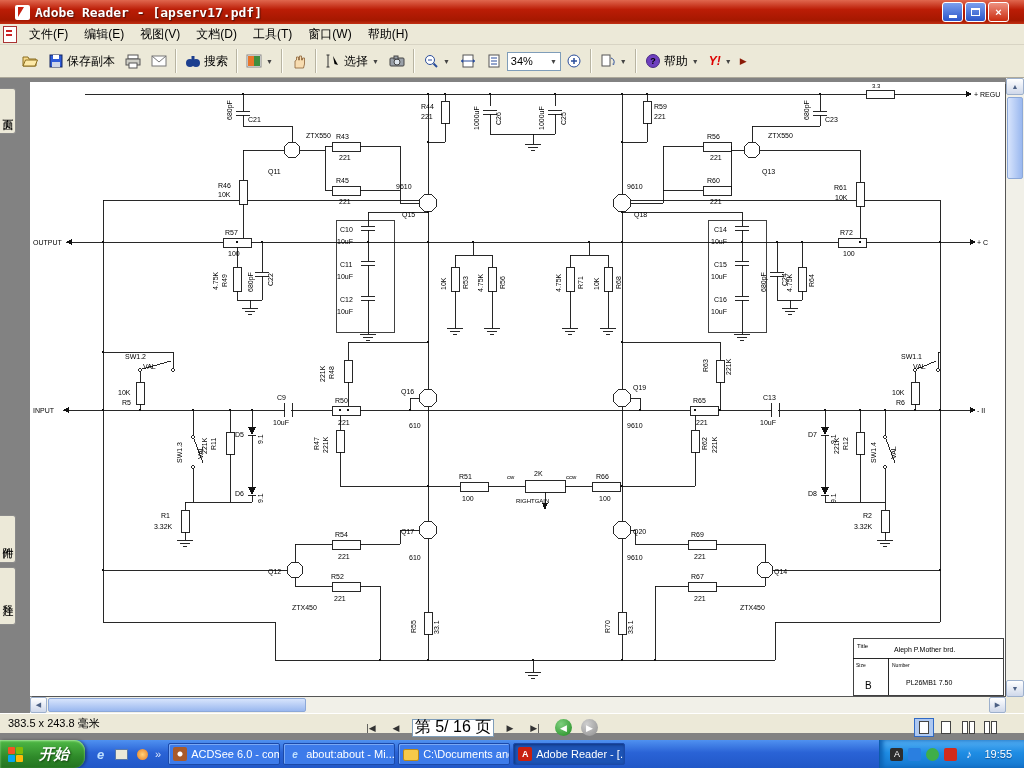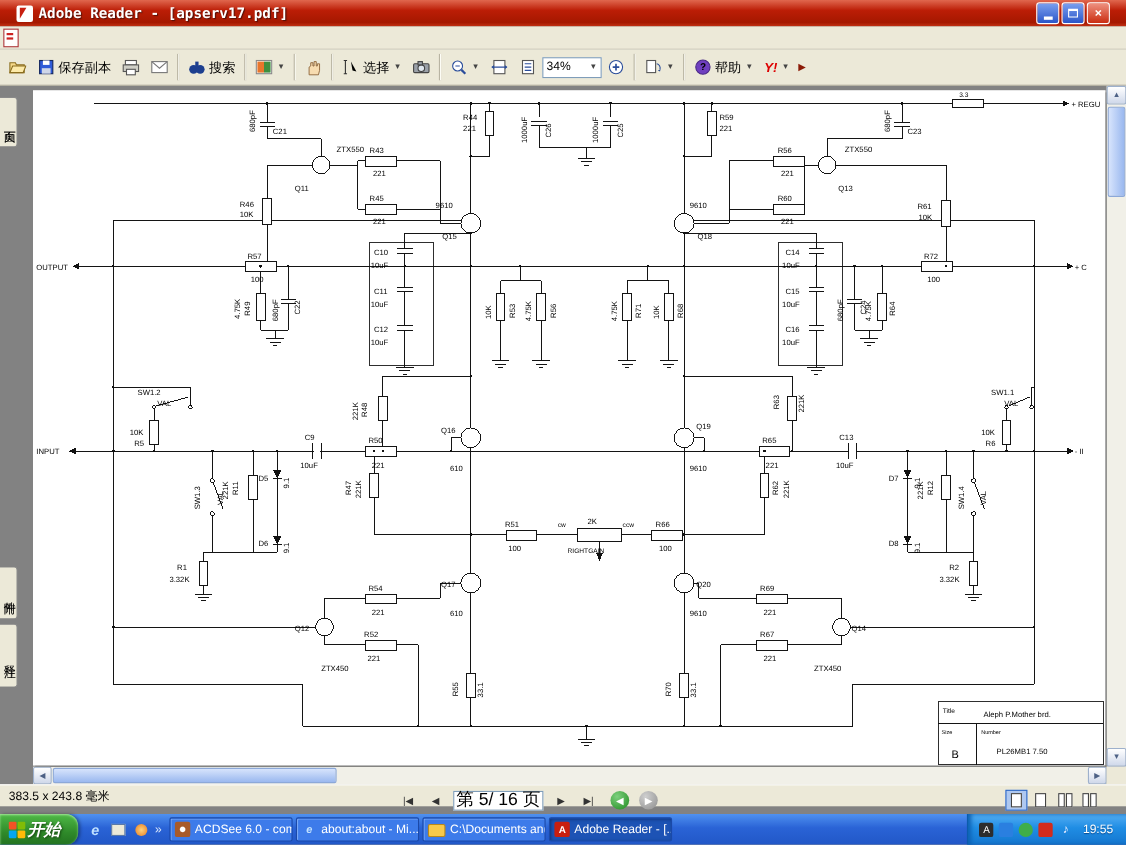--- a/index.html
+++ b/index.html
@@ -10,21 +10,21 @@
   .title-text{color:#fff;font-weight:bold;font-size:13px;font-family:"DejaVu Sans Mono",monospace;margin-left:5px;flex:1;text-shadow:1px 1px 1px #501008;white-space:nowrap;}
   .win-btn{width:21px;height:20px;margin-left:2px;border:1px solid #fff;border-radius:3px;color:#fff;display:flex;align-items:center;justify-content:center;font-size:11px;font-weight:bold;box-sizing:border-box;}
   .wb-blue{background:linear-gradient(#7ba0ef,#2a55c8);}
   .wb-red{background:linear-gradient(#ee9180,#ca2c10);}
   .min-glyph{width:8px;height:3px;background:#fff;margin-top:9px;}
   .max-glyph{width:9px;height:8px;border:1px solid #fff;border-top:2px solid #fff;box-sizing:border-box;}
   .menubar{position:absolute;top:24px;left:0;width:1024px;height:21px;background:#ece9d8;border-bottom:1px solid #d8d4c4;display:flex;align-items:center;font-size:12px;padding-left:3px;box-sizing:border-box;}
   .menu-doc-icon{width:12px;height:15px;background:#fff;border:1px solid #a33;position:relative;margin-right:4px;flex:none;}
   .menu-doc-icon::after{content:"";position:absolute;left:2px;top:3px;width:6px;height:2px;background:#c22;box-shadow:0 4px 0 #c22;}
   .menu-item{padding:2px 8px;color:#000;}
-  .toolbar{position:absolute;top:45px;left:0;width:1024px;height:33px;background:#ece9d8;border-bottom:1px solid #aca899;display:flex;align-items:center;padding:0 3px;box-sizing:border-box;font-size:12px;}
+  .toolbar{position:absolute;top:45px;left:0;width:1024px;height:33px;background:#ece9d8;border-bottom:1px solid #aca899;display:flex;align-items:center;padding:0 17px;box-sizing:border-box;font-size:12px;}
   .tb-btn{height:26px;display:flex;align-items:center;gap:3px;padding:0 4px;border:1px solid transparent;border-radius:2px;color:#000;}
   .tb-sep{width:1px;height:24px;background:#b8b4a2;border-right:1px solid #fdfdf6;margin:0 3px;flex:none;}
   .dd{font-size:7px;color:#444;margin-left:1px;}
   .zoom-box{width:54px;height:19px;background:#fff;border:1px solid #7f9db9;display:flex;align-items:center;justify-content:space-between;padding:0 3px;font-size:11px;box-sizing:border-box;}
   .promo{margin-left:auto;background:#f4d7e6;border:1px solid #e0b2cd;color:#8b3094;font-size:12px;line-height:13px;padding:2px 8px;text-align:center;font-weight:bold;white-space:nowrap;}
   .tb-overflow{color:#8b1a06;font-size:9px;padding:0 3px;}
   .side-tab{position:absolute;left:0;width:16px;background:#ece9d8;border:1px solid #8a8a8a;border-left:none;border-radius:0 3px 3px 0;writing-mode:vertical-rl;display:flex;align-items:center;justify-content:center;font-size:11px;color:#000;box-sizing:border-box;}
   .page{position:absolute;left:30px;top:82px;width:975px;height:614px;background:#fff;box-shadow:2px 2px 0 #555;}
   .page svg{display:block;}
   svg text{fill:#000;font-family:"Liberation Sans",sans-serif;}
@@ -41,21 +41,21 @@
   .nav-box{width:82px;height:18px;background:#fff;border:1px solid #7f9db9;display:flex;align-items:center;justify-content:center;font-size:16px;box-sizing:border-box;margin:0 2px;}
   .circ{width:17px;height:17px;border-radius:50%;display:flex;align-items:center;justify-content:center;color:#fff;font-size:9px;margin-left:6px;}
   .circ.back{background:radial-gradient(circle at 35% 30%,#7ed07e,#1e8a1e);}
   .circ.fwd{background:radial-gradient(circle at 35% 30%,#cfcfcf,#8e8e8e);}
   .rs-icons{position:absolute;right:24px;top:4px;display:flex;gap:2px;}
   .rs-ic{width:18px;height:17px;border:1px solid transparent;display:flex;align-items:center;justify-content:center;}
   .rs-ic .pg{width:8px;height:11px;background:#fff;border:1px solid #444;}
   .rs-ic .pg2{width:4px;height:11px;background:#fff;border:1px solid #444;margin-left:1px;}
   .rs-ic.active{background:#aec8f0;border:1px solid #316ac5;}
   .taskbar{position:absolute;left:0;top:740px;width:1024px;height:28px;background:linear-gradient(#4f91f0,#2a63d6 45%,#2157c7);display:flex;align-items:center;}
-  .start{height:28px;background:linear-gradient(#4fba46,#2f8a2a 60%,#237320);border-radius:0 11px 11px 0;color:#fff;font-weight:bold;font-style:italic;font-size:15px;display:flex;align-items:center;gap:2px;padding:0 16px 0 8px;text-shadow:1px 1px 2px #14430f;box-shadow:inset 0 1px 2px #a6e69a, 2px 0 3px rgba(0,0,0,.35);}
+  .start{height:28px;background:linear-gradient(#4fba46,#2f8a2a 60%,#237320);border-radius:0 11px 11px 0;color:#fff;font-weight:bold;font-style:italic;font-size:15px;display:flex;align-items:center;gap:16px;padding:0 16px 0 8px;text-shadow:1px 1px 2px #14430f;box-shadow:inset 0 1px 2px #a6e69a, 2px 0 3px rgba(0,0,0,.35);}
   .flag{width:15px;height:15px;display:grid;grid-template-columns:7px 7px;grid-gap:1px;}
   .flag span{width:7px;height:7px;border-radius:1px;}
   .quick{display:flex;align-items:center;gap:4px;padding:0 7px;}
   .ql{width:17px;height:17px;display:flex;align-items:center;justify-content:center;font-size:12px;}
   .chev{color:#dce8fb;font-size:11px;}
   .tasks{display:flex;align-items:center;gap:3px;}
   .task-btn{width:112px;height:22px;background:#3d7bea;border:1px solid #1b49a8;border-radius:2px;display:flex;align-items:center;gap:4px;padding:0 4px;color:#fff;font-size:11px;white-space:nowrap;overflow:hidden;box-shadow:inset 1px 1px 0 #79a8f5;box-sizing:border-box;}
   .task-btn.active{background:#1d53b5;box-shadow:inset 1px 1px 3px #0f357c;}
   .t-ic{width:14px;height:14px;flex:none;display:flex;align-items:center;justify-content:center;border-radius:2px;font-size:10px;font-weight:bold;}
   .t-acdsee{background:radial-gradient(circle,#fff 0 2px,#a85a2a 3px);}
@@ -81,20 +81,29 @@
       <span class="min-glyph"></span>
     </span>
   <span class="win-btn wb-blue">
       <span class="max-glyph"></span>
     </span>
   <span class="win-btn wb-red">×</span>
 </div>
 
 <div class="menubar">
   <span class="menu-doc-icon"></span>
+  <span id="menu-items" style="display:flex;">
+      <span class="menu-item">文件(F)</span>
+      <span class="menu-item">编辑(E)</span>
+      <span class="menu-item">视图(V)</span>
+      <span class="menu-item">文档(D)</span>
+      <span class="menu-item">工具(T)</span>
+      <span class="menu-item">窗口(W)</span>
+      <span class="menu-item">帮助(H)</span>
+    </span>
 </div>
 
 <div class="toolbar">
   <span class="tb-btn">
     <svg width="16" height="16" viewBox="0 0 16 16">
         <path d="M1 13 L1 4 h5 l1 2 h7 v7 z" fill="#f6d98a" stroke="#8a6d1e"></path>
         <path d="M1 13 L3.5 7 h12 l-2.5 6 z" fill="#fdeaa8" stroke="#8a6d1e"></path>
       </svg>
   </span>
   <span class="tb-btn">

